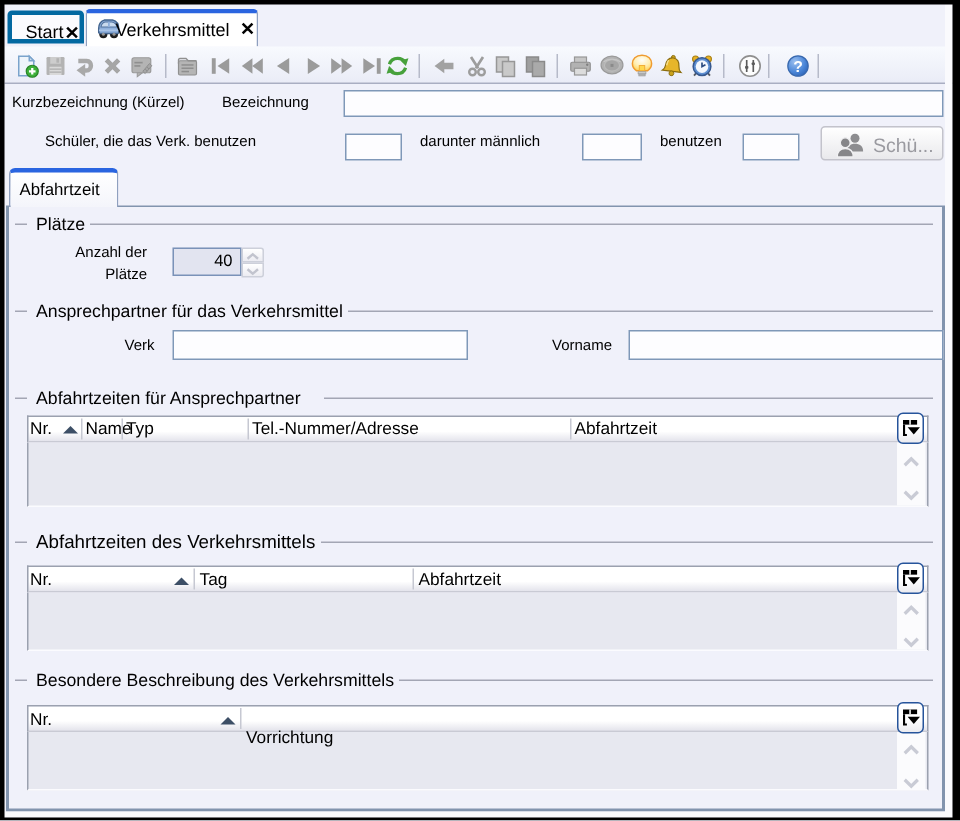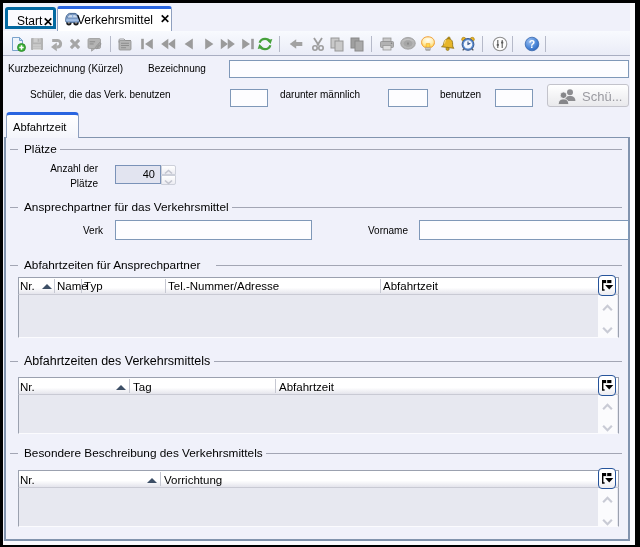--- a/index.html
+++ b/index.html
@@ -319,21 +319,21 @@
 
 <div class="fline" style="left:10px;top:453px;width:8px"></div>
 <div class="leg" style="left:24px;top:447px">Besondere Beschreibung des Verkehrsmittels</div>
 <div class="fline" style="left:266px;top:453px;width:356px"></div>
 <div class="ghead" style="top:470px"></div>
 <div class="gbody" style="top:488px;height:39px"></div>
 <div class="strip" style="top:488px;height:38px"></div>
 <div class="gtxt" style="left:20px;top:474px">Nr.</div>
 <div class="tri" style="left:147px;top:478px"></div>
 <div class="gsep" style="left:160px;top:472px"></div>
-<div class="gtxt" style="left:164px;top:474px">Vorrichtung</div>
+<div class="gtxt" style="left:164px;top:486px">Vorrichtung</div>
 <div class="gbtn" style="top:468px"><svg width="13" height="13" viewBox="0 0 13 13" style="margin:3px 0 0 2px">
   <rect x="1" y="1" width="9.4" height="3.1" fill="#000"></rect>
   <line x1="5.7" y1="1" x2="5.7" y2="4.1" stroke="#fff" stroke-width="1"></line>
   <path d="M1.7 4.1 L1.7 11 L3.6 11" stroke="#000" stroke-width="1.4" fill="none"></path>
   <path d="M4.1 5.9 L12.3 5.9 L8.2 10.6 Z" fill="#000"></path>
 </svg></div>
 <svg class="chev" style="top:494px" viewBox="0 0 13 11">
     <path d="M2.5 7.5 L6.5 3.5 L10.5 7.5" fill="none" stroke="#c9cbd5" stroke-width="2"></path>
   </svg>
 <svg class="chev" style="top:516px" viewBox="0 0 13 11">

